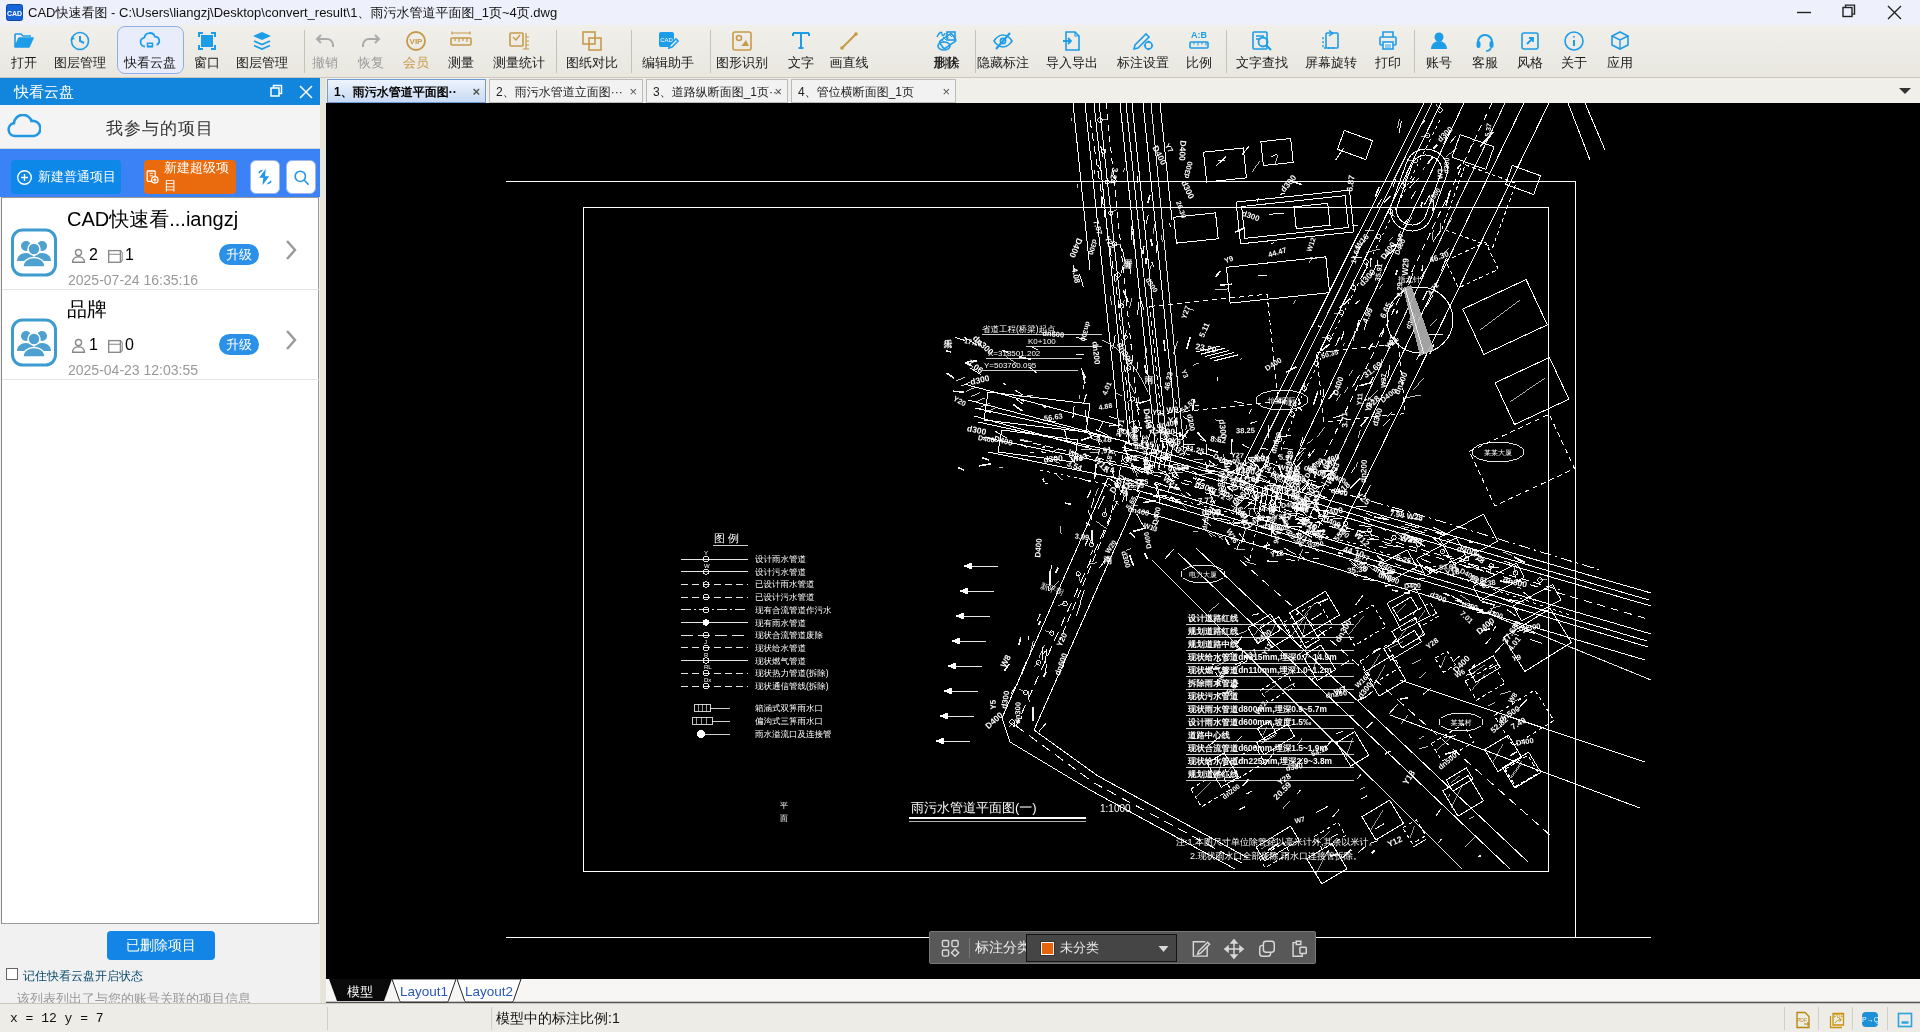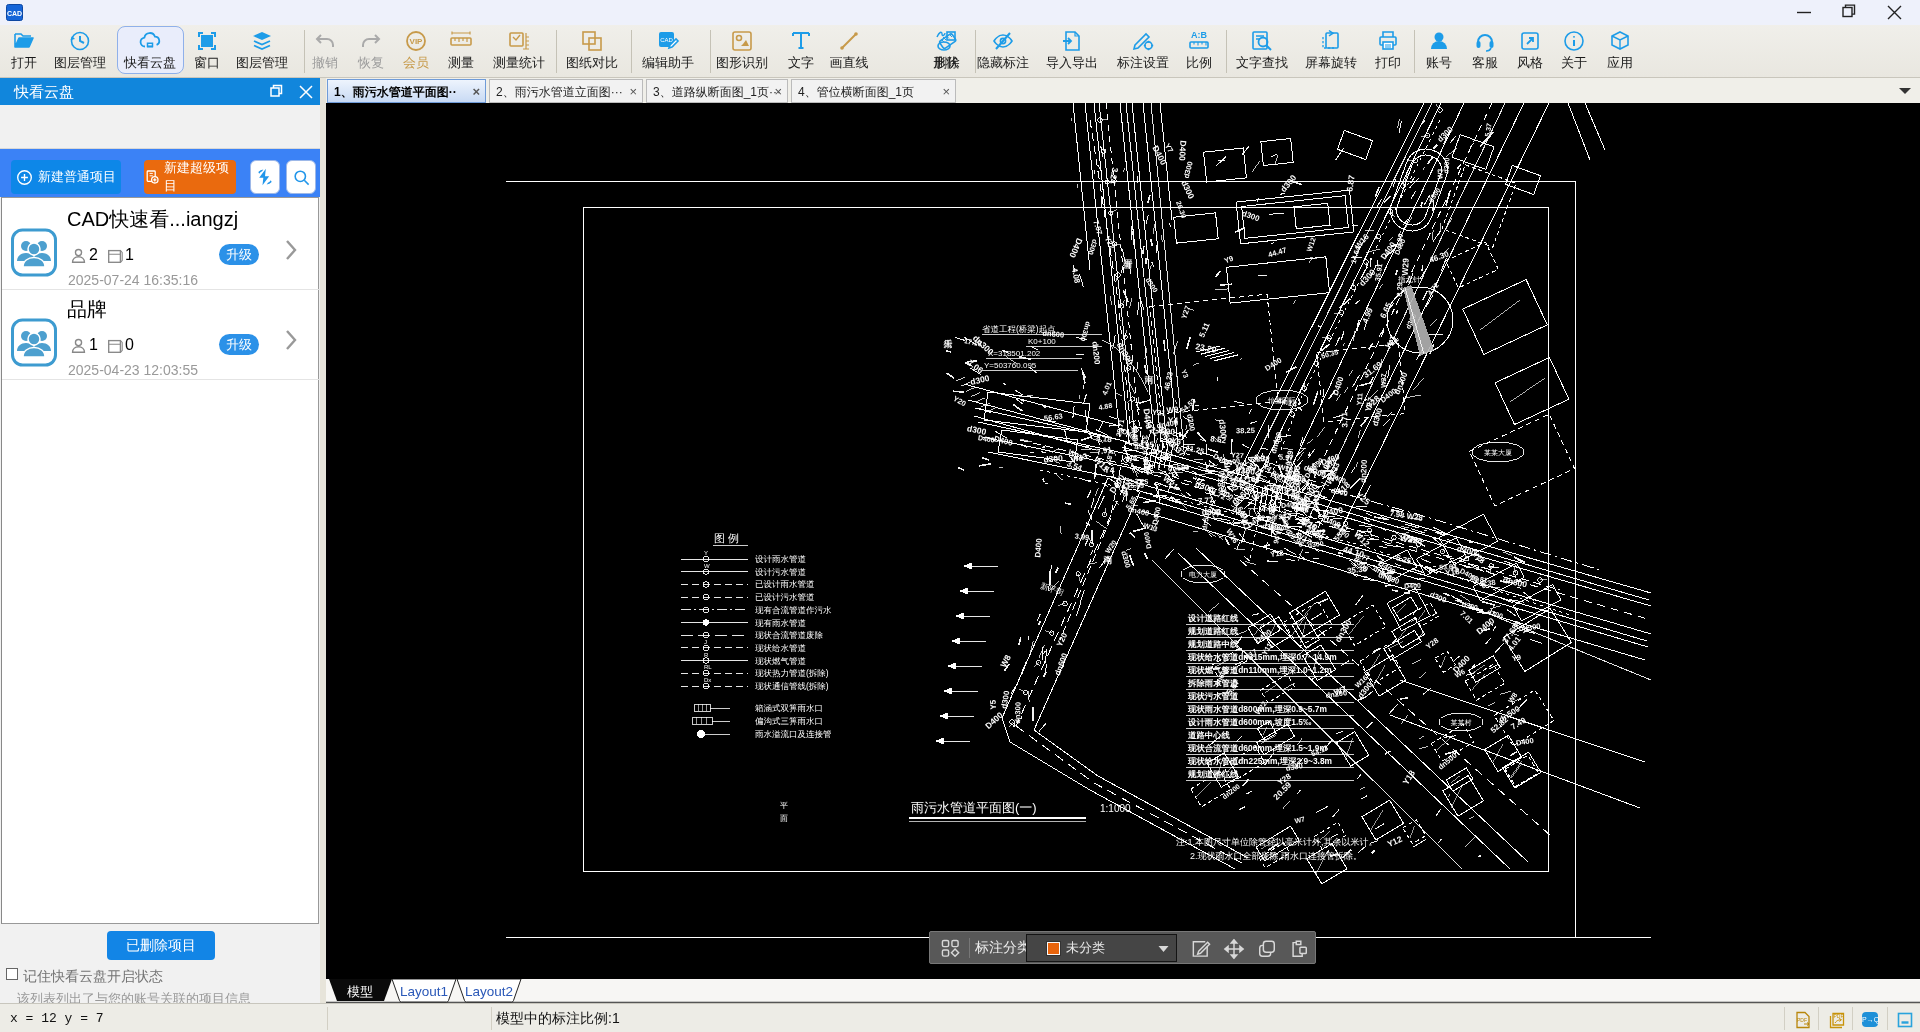--- a/index.html
+++ b/index.html
@@ -18,44 +18,45 @@
 .orangebtn{background:#ea6a0e}
 .sqbtn{position:absolute;top:11px;width:30px;height:34px;background:#fff;border:1px solid #9db8e8;border-radius:6px;display:flex;align-items:center;justify-content:center}
 .plist{position:absolute;left:1px;top:119px;width:318px;height:727px;background:#fff;border:1px solid #999;border-left:1px solid #888}
 .card{position:absolute;left:0;width:318px;height:90px;border-bottom:1px solid #e4e4e4}
 .ctitle{position:absolute;left:65px;top:6px;font-size:20px;color:#000;white-space:nowrap}
 .cnum{position:absolute;top:46px;font-size:16px;color:#000}
 .pill{position:absolute;left:217px;top:44px;width:40px;height:21px;background:#2b91e8;border-radius:11px;color:#fff;font-size:13px;text-align:center;line-height:21px}
 .cdate{position:absolute;left:66px;top:72px;font-size:14px;color:#999}
 .pfoot{position:absolute;left:0;top:846px;width:320px;height:80px;background:#f1f1f1}
 .delbtn{position:absolute;left:107px;top:7px;width:108px;height:29px;background:#1285e6;border-radius:4px;color:#fff;font-size:14px;text-align:center;line-height:29px}
-.chkrow{position:absolute;left:6px;top:44px;font-size:14px;color:#737373;display:flex;align-items:flex-start}
+.chkrow{position:absolute;left:6px;top:44px;font-size:12px;color:#0c4a6e;display:flex;align-items:flex-start}
 .chk{display:inline-block;width:12px;height:12px;border:1px solid #666;background:#fff;margin-right:5px}
 .pnote{position:absolute;left:0;top:66px;width:268px;text-align:center;font-size:13px;color:#999}
 .gutter{position:absolute;left:320px;top:78px;width:6px;height:926px;background:#e7e4da}
 .tabbar{position:absolute;left:326px;top:78px;width:1594px;height:25px;background:#f0efe9}
 .tab{position:absolute;top:1px;height:24px;background:#f2f2f2;border:1px solid #bbb;font-size:12px;color:#222;white-space:nowrap}
 .tab .tabt{position:absolute;left:6px;top:4px}
 .tab .tabx{position:absolute;right:5px;top:4px;color:#555;font-size:13px}
 .tab.act{background:linear-gradient(#eef4fd,#c8daf4);border:1px solid #6f9bd8;font-weight:bold;color:#000;z-index:2}
 .canvas{position:absolute;left:326px;top:103px;width:1594px;height:876px;background:#000}
 .mtabs{position:absolute;left:326px;top:979px;width:1594px;height:24px}
 .statusbar{position:absolute;left:0;top:1003px;width:1920px;height:29px;background:#edece6;border-top:1px solid #c8c6bd}
 .ssep{position:absolute;top:3px;width:1px;height:23px;background:#d2cfc4}
 .scoord{position:absolute;left:10px;top:7px;font-family:"Liberation Mono",monospace;font-size:13px;color:#111}
 .sscale{position:absolute;left:496px;top:6px;font-size:14px;color:#111}
 .floatbar{position:absolute;left:929px;top:931px;width:387px;height:33px;background:#585858;border:1px solid #787878;border-radius:2px}
-.fdrop{position:absolute;left:96px;top:2px;width:151px;height:28px;background:#454545;border:1px solid #141414;color:#e8e8e8;font-size:13px;display:flex;align-items:center;padding-left:20px}
+.fdrop{position:absolute;left:96px;top:2px;width:151px;height:28px;background:#454545;border:1px solid #141414;color:#e8e8e8;font-size:13px;display:flex;align-items:center;padding-left:14px}
 .osq{display:inline-block;width:13px;height:13px;background:#e8640c;border:1px solid #f8f8f8;outline:1px solid #333}
 </style></head><body>
 <div class="titlebar">
     <svg width="17" height="17" style="position:absolute;left:6px;top:4px" viewBox="0 0 17 17">
       <rect x="0.5" y="0.5" width="16" height="16" rx="2" fill="#1565d8" stroke="#0d47a1"></rect>
       <text x="8.5" y="11.5" font-size="7" fill="#fff" text-anchor="middle" font-family="Liberation Sans" font-weight="bold">CAD</text>
     </svg>
+    <div class="ttext">CAD快速看图 - C:\Users\liangzj\Desktop\convert_result\1、雨污水管道平面图_1页~4页.dwg</div>
     <svg class="winbtns" width="130" height="25" viewBox="0 0 130 25" style="position:absolute;right:5px;top:0">
       <path d="M12 12.5h14" stroke="#222" stroke-width="1.4"></path>
       <rect x="58" y="7.5" width="9" height="9" fill="none" stroke="#222" stroke-width="1.4"></rect>
       <path d="M60.5 7.5v-2.4h9v9h-2.4" fill="none" stroke="#222" stroke-width="1.4"></path>
       <path d="M103 6l13 13M116 6l-13 13" stroke="#222" stroke-width="1.4"></path>
     </svg>
   </div>
 <div class="toolbar">
     <div class="tsep" style="left:304px"></div>
     <div class="tsep" style="left:556px"></div>
@@ -286,20 +287,26 @@
         </svg></div>
       <div class="tlabel" style="color:#1a1a1a">应用</div>
     </div>
   </div>
 <div class="panel">
     <div class="phead">快看云盘<svg width="46" height="16" viewBox="0 0 46 16" style="position:absolute;right:6px;top:6px" stroke="#fff" fill="none" stroke-width="1.5">
         <rect x="3" y="4" width="8" height="8"></rect>
         <path d="M5.5 4V1.5h8v8H11"></path>
         <path d="M32 2l12 12M44 2L32 14"></path>
       </svg></div>
+    <div class="psub">
+      <svg width="34" height="26" viewBox="0 0 34 26" style="position:absolute;left:7px;top:9px" fill="none" stroke="#2499e3" stroke-width="2.6">
+        <path d="M8 22a6.5 6.5 0 0 1-1-12.9A9 9 0 0 1 24.5 7a7 7 0 0 1 2.5 15z"></path>
+      </svg>
+      <div class="psubt">我参与的项目</div>
+    </div>
     <div class="pbtns">
       <div class="bluebtn" style="left:11px;width:110px"><svg width="17" height="17" viewBox="0 0 20 20" fill="none" stroke="#fff" stroke-width="1.6" style="margin-right:5px;flex:none">
           <circle cx="10" cy="10" r="8"></circle>
           <path d="M10 6v8M6 10h8"></path>
         </svg>新建普通项目</div>
       <div class="orangebtn" style="left:144px;width:92px"><svg width="16" height="16" viewBox="0 0 20 20" fill="none" stroke="#fff" stroke-width="1.6" style="margin-right:4px;flex:none">
           <rect x="4" y="2.5" width="10" height="13" rx="1"></rect>
           <path d="M7 5.5h4M7 8.5h4" stroke-width="1.2"></path>
           <circle cx="13.5" cy="13.5" r="4" fill="#ea6a0e"></circle>
           <path d="M13.5 11.5v4M11.5 13.5h4"></path>

